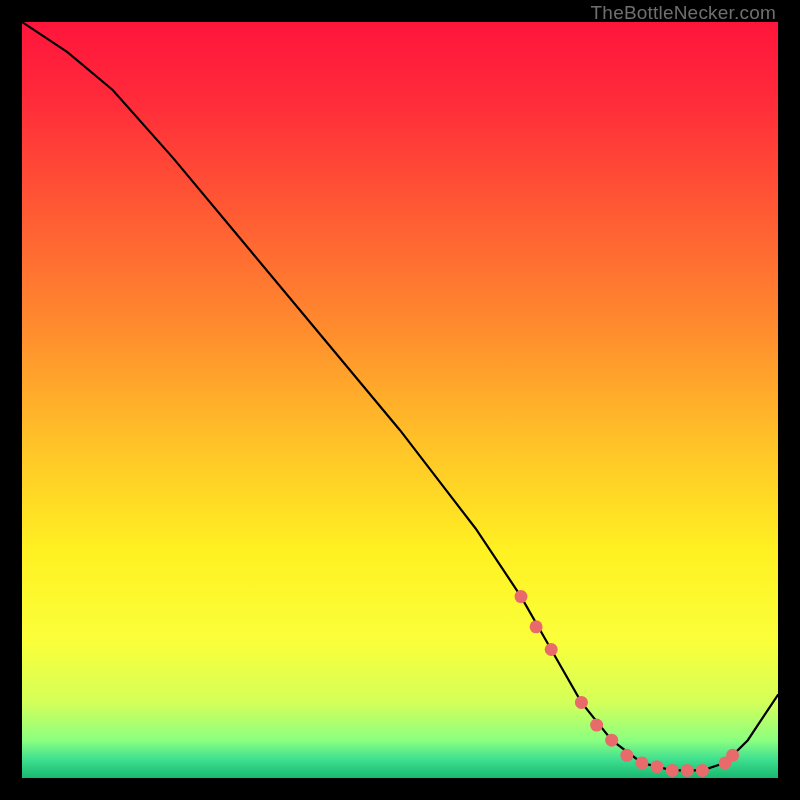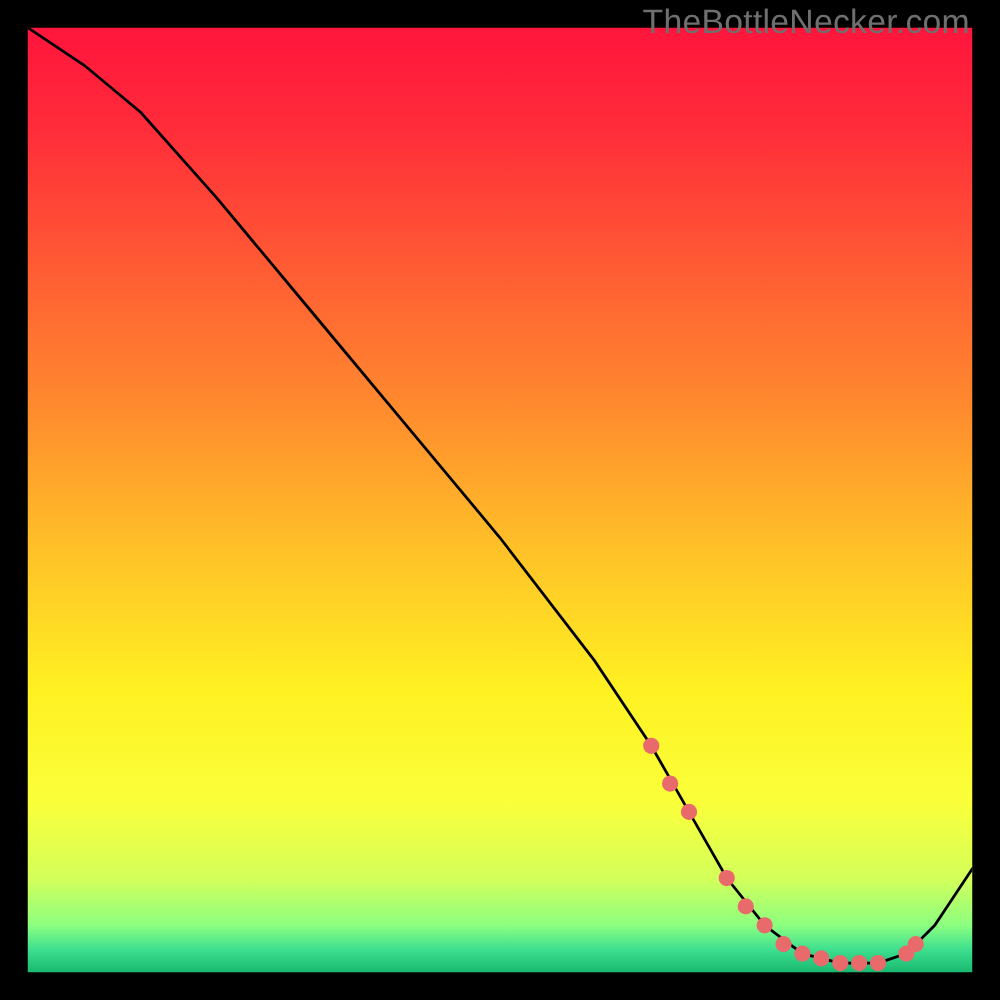--- a/index.html
+++ b/index.html
@@ -24,21 +24,21 @@
     left: 0;
     top: 0;
     width: 756px;
     height: 756px;
   }
   .watermark {
     position: absolute;
     top: 2px;
     right: 24px;
     color: #6f6f6f;
-    font-size: 27px;
+    font-size: 19px;
     font-weight: 500;
     letter-spacing: 0.2px;
     user-select: none;
   }
 </style>
 </head>
 <body>
 
 <div class="frame">
   <svg class="plot" viewBox="0 0 756 756">

